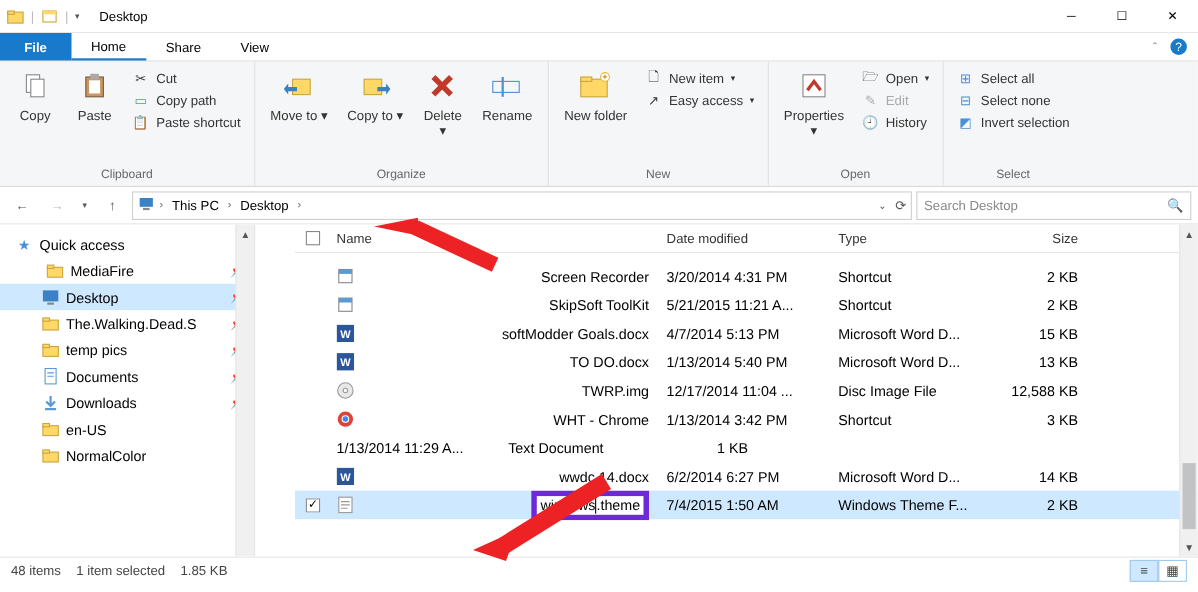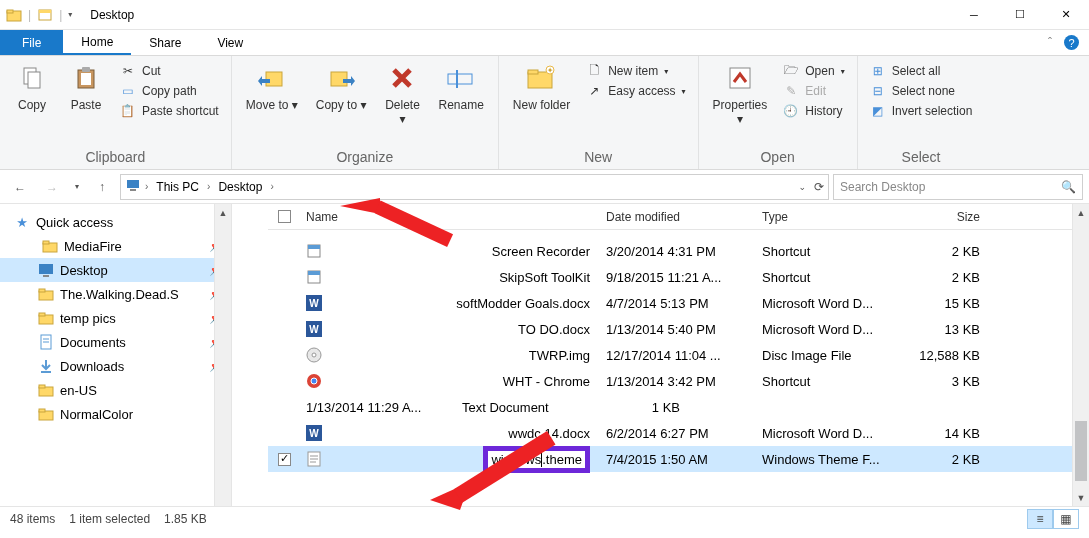--- a/index.html
+++ b/index.html
@@ -4,28 +4,28 @@
 <style>
 * { box-sizing: border-box; margin: 0; padding: 0; font-family: "Segoe UI", sans-serif; }
 body { width: 1089px; height: 538px; background: #fff; font-size: 12px; color: #000; overflow: hidden; position: relative;}
 .titlebar { height: 30px; display: flex; align-items: center; border-bottom: 1px solid #e5e5e5;}
 .titlebar .qat { display: flex; align-items: center; gap: 6px; padding: 0 6px;}
 .titlebar .qat .ico { width: 16px; height: 16px; display: flex; align-items: center; justify-content: center;}
 .titlebar .title { margin-left: 12px; font-size: 12px;}
 .titlebar .winbtns { margin-left: auto; display: flex;}
 .titlebar .winbtns div { width: 46px; height: 30px; display: flex; align-items: center; justify-content: center; font-size: 11px;}
 .ribbon-tabs { height: 26px; display: flex; align-items: stretch; border-bottom: 1px solid #dadada;}
-.ribbon-tabs .file { background: #1979ca; color: #fff; padding: 0 22px; display: flex; align-items: center;}
+.ribbon-tabs .file { background: #1979ca; color: #fff; padding: 0 22px; display: flex; align-items: center; font-weight: bold;}
 .ribbon-tabs .tab { padding: 0 18px; display: flex; align-items: center;}
 .ribbon-tabs .tab.active { border-bottom: 2px solid #1979ca; }
 .ribbon-tabs .rside { margin-left: auto; display: flex; align-items: center; gap: 12px; padding-right: 10px;}
 .ribbon { height: 114px; display: flex; background: #f5f6f7; border-bottom: 1px solid #dadada;}
 .group { display: flex; flex-direction: column; padding: 4px 8px 2px 8px; border-right: 1px solid #e1e2e3;}
 .group .body { flex: 1; display: flex; align-items: flex-start; gap: 6px;}
-.group .label { text-align: center; font-size: 14px; color: #666; padding: 2px 0;}
+.group .label { text-align: center; font-size: 11px; color: #666; padding: 2px 0;}
 .bigbtn { display: flex; flex-direction: column; align-items: center; gap: 4px; padding: 2px 6px; min-width: 48px; color: #333;}
 .bigbtn .ic { width: 32px; height: 32px; display: flex; align-items: center; justify-content: center;}
 .bigbtn .lbl { font-size: 12px; text-align: center; line-height: 14px; }
 .smallcol { display: flex; flex-direction: column; gap: 2px; padding-top: 2px;}
 .smallbtn { display: flex; align-items: center; gap: 6px; padding: 1px 4px; font-size: 12px; color: #333;}
 .smallbtn .ic { width: 16px; height: 16px; display: flex; align-items: center; justify-content: center;}
 .addr { height: 34px; display: flex; align-items: center; gap: 4px; padding: 4px 6px; border-bottom: 1px solid #e5e5e5;}
 .navbtn { width: 28px; height: 26px; display: flex; align-items: center; justify-content: center; color: #555;}
 .crumb { flex: 1; height: 26px; border: 1px solid #cfcfcf; display: flex; align-items: center; padding: 0 4px; gap: 4px; position: relative;}
 .crumb .seg { display: flex; align-items: center; gap: 4px; padding: 0 4px;}
@@ -417,21 +417,21 @@
        <div class="c col-cb"></div>
        <div class="c col-name">
             <span class="fileico">
               <svg width="16" height="16">
                 <rect x="2" y="2" width="12" height="12" fill="#fff" stroke="#888"></rect>
                 <rect x="2" y="2" width="12" height="4" fill="#5b9bd5"></rect>
               </svg>
             </span>
             <span>SkipSoft ToolKit</span>
           </div>
-       <div class="c col-date">9/18/2015 11:21 A...</div>
+       <div class="c col-date">5/21/2015 11:21 A...</div>
        <div class="c col-type">Shortcut</div>
        <div class="c col-size">2 KB</div>
      </div>
         <div class="row">
        <div class="c col-cb"></div>
        <div class="c col-name">
             <span class="fileico">
               <svg width="16" height="16">
                 <rect width="16" height="16" fill="#2b579a"></rect>
                 <text x="8" y="12" text-anchor="middle" fill="#fff" font-size="10" font-weight="bold">W</text>

